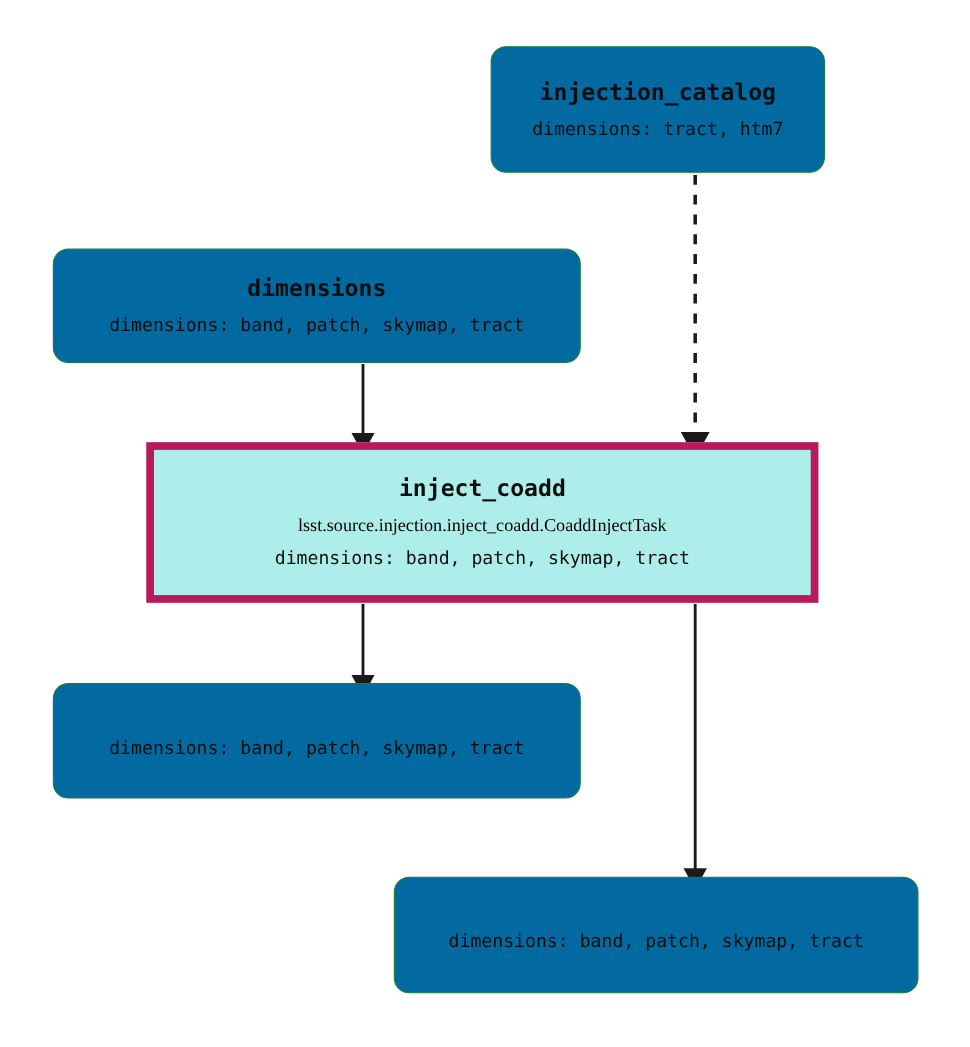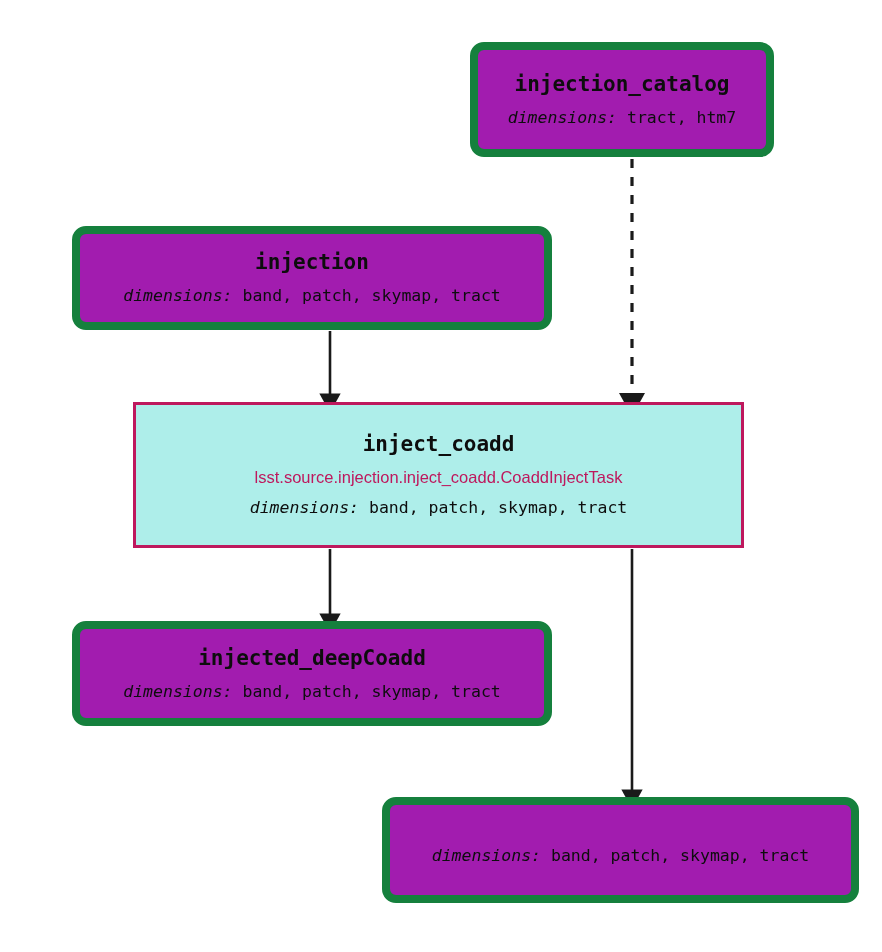--- a/index.html
+++ b/index.html
@@ -31,64 +31,62 @@
   .node {
     position: absolute;
     box-sizing: border-box;
     display: flex;
     flex-direction: column;
     align-items: center;
     justify-content: center;
     text-align: center;
   }
   .node.dataset {
-    background: #a21caf;
-    border: 8px solid #15803d;
+    background: #0369a1;
+    border: 1px solid #15803d;
     border-radius: 14px;
-    margin-left: 24px;
   }
   .node.task {
     background: #aeeeea;
-    border: 3px solid #be185d;
+    border: 7px solid #be185d;
     border-radius: 0;
   }
   .node-title {
     font-family: "DejaVu Sans Mono", "Liberation Mono", monospace;
     font-weight: bold;
     font-size: 21px;
     color: #0d0d0d;
     letter-spacing: 0px;
     line-height: 1.15;
     white-space: nowrap;
   }
   .node.task .node-title {
     font-size: 21px;
   }
   .node-subtitle {
-    font-family: Liberation Sans, sans-serif;
+    font-family: Liberation Serif, serif;
     font-weight: normal;
     font-size: 16.5px;
-    color: #be185d;
+    color: #000000;
     line-height: 1.2;
     white-space: nowrap;
     margin-top: 12px;
   }
   .node-dims {
     font-family: "DejaVu Sans Mono", "Liberation Mono", monospace;
     font-size: 16.5px;
     color: #0d0d0d;
     line-height: 1.2;
     white-space: nowrap;
     margin-top: 12px;
   }
   .node.task .node-dims {
     margin-top: 10px;
   }
   .dims-label {
-    font-style: italic;
   }
   .dims-value {
     font-style: normal;
   }
 </style>
 </head>
 <body>
 
 <div id="graph">
 
@@ -108,38 +106,37 @@
 
   <div class="node dataset" style="left: 446px; top: 42px; width: 304px; height: 115px;">
     <div class="node-title">injection_catalog</div>
     <div class="node-dims">
       <span class="dims-label">dimensions:</span>
       <span class="dims-value">tract, htm7</span>
     </div>
   </div>
 
   <div class="node dataset" style="left: 48px; top: 226px; width: 480px; height: 104px;">
-    <div class="node-title">injection</div>
+    <div class="node-title">dimensions</div>
     <div class="node-dims">
       <span class="dims-label">dimensions:</span>
       <span class="dims-value">band, patch, skymap, tract</span>
     </div>
   </div>
 
   <div class="node task" style="left: 133px; top: 402px; width: 611px; height: 146px;">
     <div class="node-title">inject_coadd</div>
     <div class="node-subtitle">lsst.source.injection.inject_coadd.CoaddInjectTask</div>
     <div class="node-dims">
       <span class="dims-label">dimensions:</span>
       <span class="dims-value">band, patch, skymap, tract</span>
     </div>
   </div>
 
   <div class="node dataset" style="left: 48px; top: 621px; width: 480px; height: 105px;">
-    <div class="node-title">injected_deepCoadd</div>
     <div class="node-dims">
       <span class="dims-label">dimensions:</span>
       <span class="dims-value">band, patch, skymap, tract</span>
     </div>
   </div>
 
   <div class="node dataset" style="left: 358px; top: 797px; width: 477px; height: 106px;">
     <div class="node-dims">
       <span class="dims-label">dimensions:</span>
       <span class="dims-value">band, patch, skymap, tract</span>

